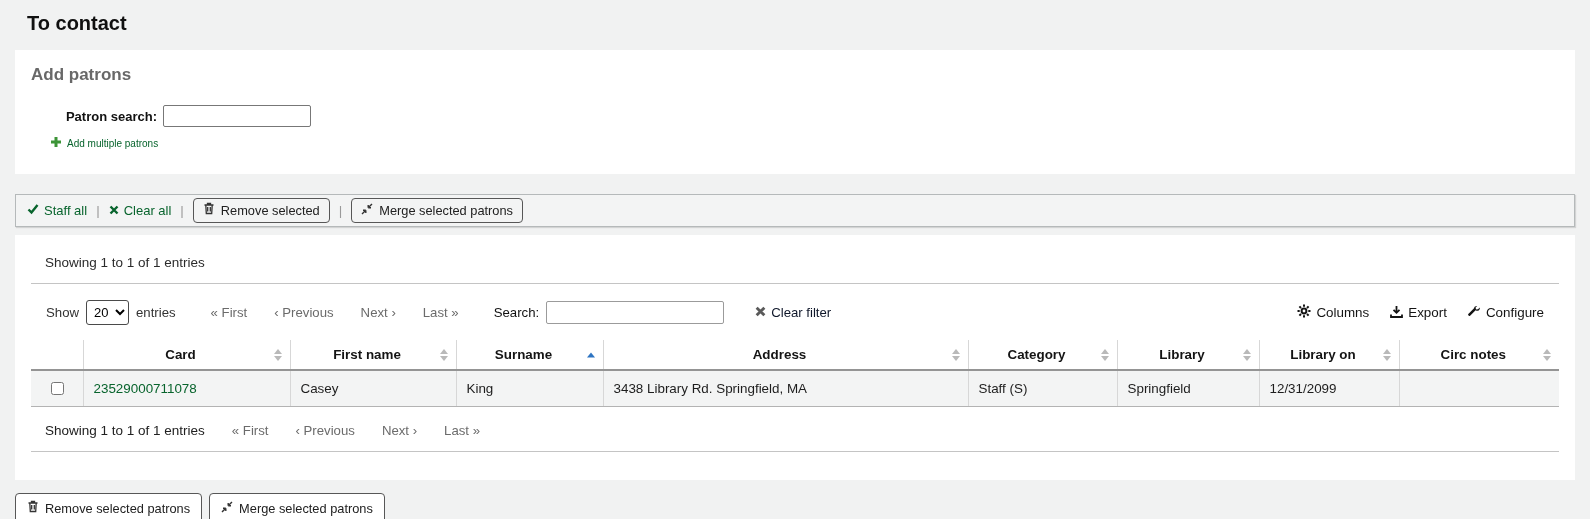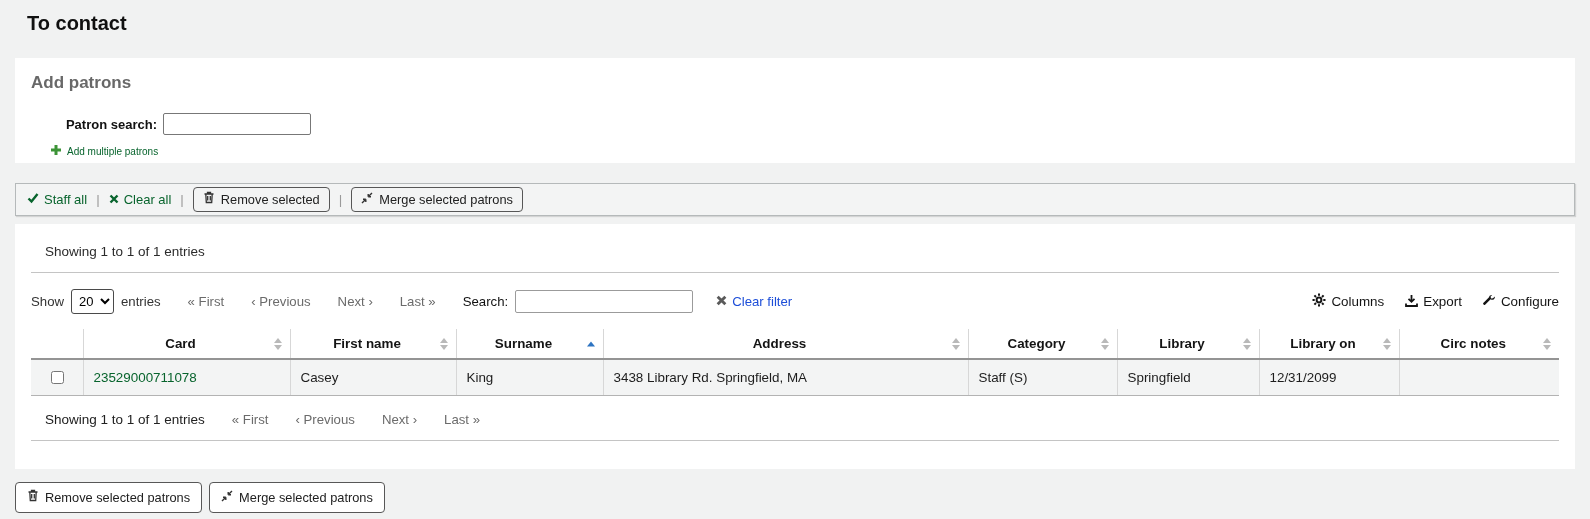--- a/index.html
+++ b/index.html
@@ -12,21 +12,21 @@
     width:1590px; height:519px; overflow:hidden;
   }
   .icon { display:inline-block; vertical-align:-2px; }
   a { text-decoration:none; }
 
   
   .page-header { padding:12px 27px 11px; }
   .page-header h1 { margin:0; font-size:20px; font-weight:700; color:#101010; }
 
   
-  .card { background:#fff; margin:12px 15px; padding:0 0 5px 0; }
+  .card { background:#fff; margin:4px 15px; padding:0 0 24px 0; }
   .card h2 { margin:0; padding:15px 16px 10px; font-size:17px; font-weight:700; color:#686868; }
   .form-row { display:flex; align-items:center; margin:10px 0 6px; }
   .form-row label { font-weight:700; color:#111; width:148px; text-align:right; padding-right:6px; font-size:13px; }
   .form-row input { width:148px; height:22px; border:1px solid #777; border-radius:2px; padding:2px 5px; font-size:13px; }
   .add-multiple { display:flex; align-items:center; gap:5px; margin-left:35px; margin-top:9px; font-size:10px; }
   .green-link { color:#08642d; cursor:pointer; }
 
   
   .toolbar {
     margin:20px 15px 8px; background:#f3f4f4;
@@ -42,33 +42,33 @@
     font-family:inherit; line-height:1.35;
   }
   .btn-white { background:#fff; padding:6px 11px; }
 
   
   .panel { background:#fff; margin:0 15px; padding:16px 16px 28px; }
   .info-line { font-size:13.5px; color:#2b2b2b; padding:4px 14px 0; }
   .panel hr { border:none; border-top:1px solid #c4c4c4; margin:13px 0 0; }
 
   .controls {
-    display:flex; align-items:center; margin:16px 0 15px; font-size:13.2px; color:#333;
+    display:flex; align-items:center; margin:16px 15px 15px; font-size:13.2px; color:#333;gap:8px;
   }
   .controls .show-group { display:flex; align-items:center; gap:7px; }
   .controls select {
     height:25px; border:1px solid #4a4a4a; border-radius:3px; background:#fff;
     font-size:13px; padding:1px 3px; font-family:inherit;
   }
   .pager { display:flex; align-items:center; }
   .pager .page-link { color:#6b6b6b; margin-left:27px; cursor:default; font-size:13.2px; }
   .search-group { display:flex; align-items:center; gap:7px; margin-left:27px; }
   .search-group label { color:#111; }
   .search-group input { width:178px; height:23px; border:1px solid #9b9b9b; border-radius:2px; padding:2px 5px; }
-  .clear-filter { display:inline-flex; align-items:center; gap:5px; color:#1d4ed8; margin-left:23px; cursor:pointer; }
+  .clear-filter { display:inline-flex; align-items:center; gap:5px; color:#0f172a; margin-left:23px; cursor:pointer; }
   .table-tools { margin-left:auto; display:flex; align-items:center; gap:21px; }
   .table-tools .tool { display:inline-flex; align-items:center; gap:5px; color:#141414; cursor:pointer; font-size:13.4px; }
 
   
   table { width:100%; border-collapse:collapse; table-layout:fixed; font-size:13.4px; }
   th {
     font-weight:700; color:#141414; text-align:center;
     padding:7px 20px 7px 8px; border-bottom:2px solid #949494;
     position:relative; font-size:13.4px;
   }

